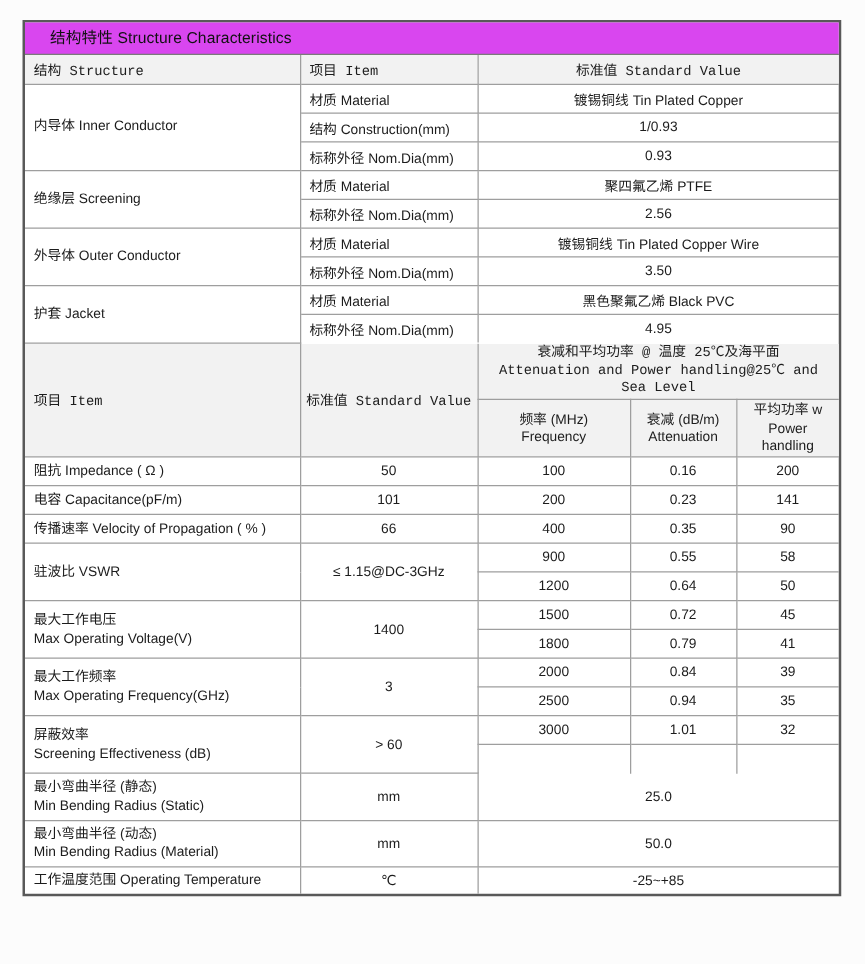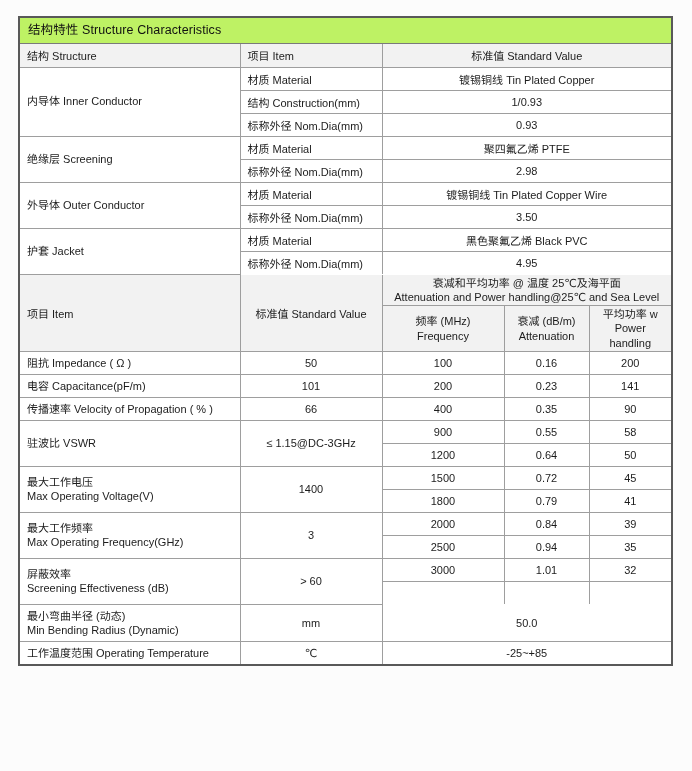--- a/index.html
+++ b/index.html
@@ -19,26 +19,26 @@
     position: absolute;
     left: 18px;
     top: 16px;
     width: 651px;
     border: 2px solid #595959;
     background: #ffffff;
   }
   .section-title {
     height: 25px;
     line-height: 25px;
-    background: #bef264;
+    background: #d946ef;
     border-top: 2px solid #595959;
     border-bottom: 1px solid #7a7a7a;
     font-size: 12.5px;
     color: #111111;
-    padding-left: 8px;
+    padding-left: 20px;
     letter-spacing: 0.1px;
   }
   .section-title:first-child { border-top: 0; }
   table {
     width: 100%;
     border-collapse: collapse;
     table-layout: fixed;
   }
   td, th {
     border: 1px solid #9e9e9e;
@@ -49,21 +49,21 @@
     padding: 1px 4px;
     overflow: hidden;
   }
   th { background: #f2f2f2; }
   .left  { text-align: left; padding-left: 7px; }
   .center{ text-align: center; }
   td div, th div { line-height: 1.3; }
   
   tr > td:first-child, tr > th:first-child { border-left: 0; }
   tr > td:last-child,  tr > th:last-child  { border-right: 0; }
-  thead tr:first-child th { border-top: 0; }
+  thead tr:first-child th { border-top: 0; font-family: Liberation Mono, monospace; }
   table tr:first-child > td, table tr:first-child > th { border-top: 0; }
   tbody tr:last-child td { border-bottom: 0; }
   
   #tbl-structure tr { height: 23px; }
   #tbl-electrical thead tr.span-row { height: 30px; }
   #tbl-electrical thead tr.sub-row  { height: 34px; }
   #tbl-electrical tbody tr { height: 23px; }
   #tbl-mechanical tr.tall  { height: 37px; }
   #tbl-mechanical tr.short { height: 22px; }
 </style>
@@ -105,21 +105,21 @@
           </tr>
           <tr>
             <td class="left" rowspan="2">
               <div>绝缘层 Screening</div>
             </td>
             <td class="left">材质 Material</td>
             <td class="center">聚四氟乙烯 PTFE</td>
           </tr>
           <tr>
             <td class="left">标称外径 Nom.Dia(mm)</td>
-            <td class="center">2.98</td>
+            <td class="center">2.56</td>
           </tr>
           <tr>
             <td class="left" rowspan="2">
               <div>外导体 Outer Conductor</div>
             </td>
             <td class="left">材质 Material</td>
             <td class="center">镀锡铜线 Tin Plated Copper Wire</td>
           </tr>
           <tr>
             <td class="left">标称外径 Nom.Dia(mm)</td>
@@ -264,22 +264,30 @@
 
     <table id="tbl-mechanical">
         <colgroup>
           <col style="width: 220px;">
           <col style="width: 142px;">
           <col>
         </colgroup>
         <tbody>
           <tr class="tall">
             <td class="left">
+              <div>最小弯曲半径 (静态)</div>
+              <div>Min Bending Radius (Static)</div>
+            </td>
+            <td class="center">mm</td>
+            <td class="center">25.0</td>
+          </tr>
+          <tr class="tall">
+            <td class="left">
               <div>最小弯曲半径 (动态)</div>
-              <div>Min Bending Radius (Dynamic)</div>
+              <div>Min Bending Radius (Material)</div>
             </td>
             <td class="center">mm</td>
             <td class="center">50.0</td>
           </tr>
           <tr class="short">
             <td class="left">
               <div>工作温度范围 Operating Temperature</div>
             </td>
             <td class="center">℃</td>
             <td class="center">-25~+85</td>

